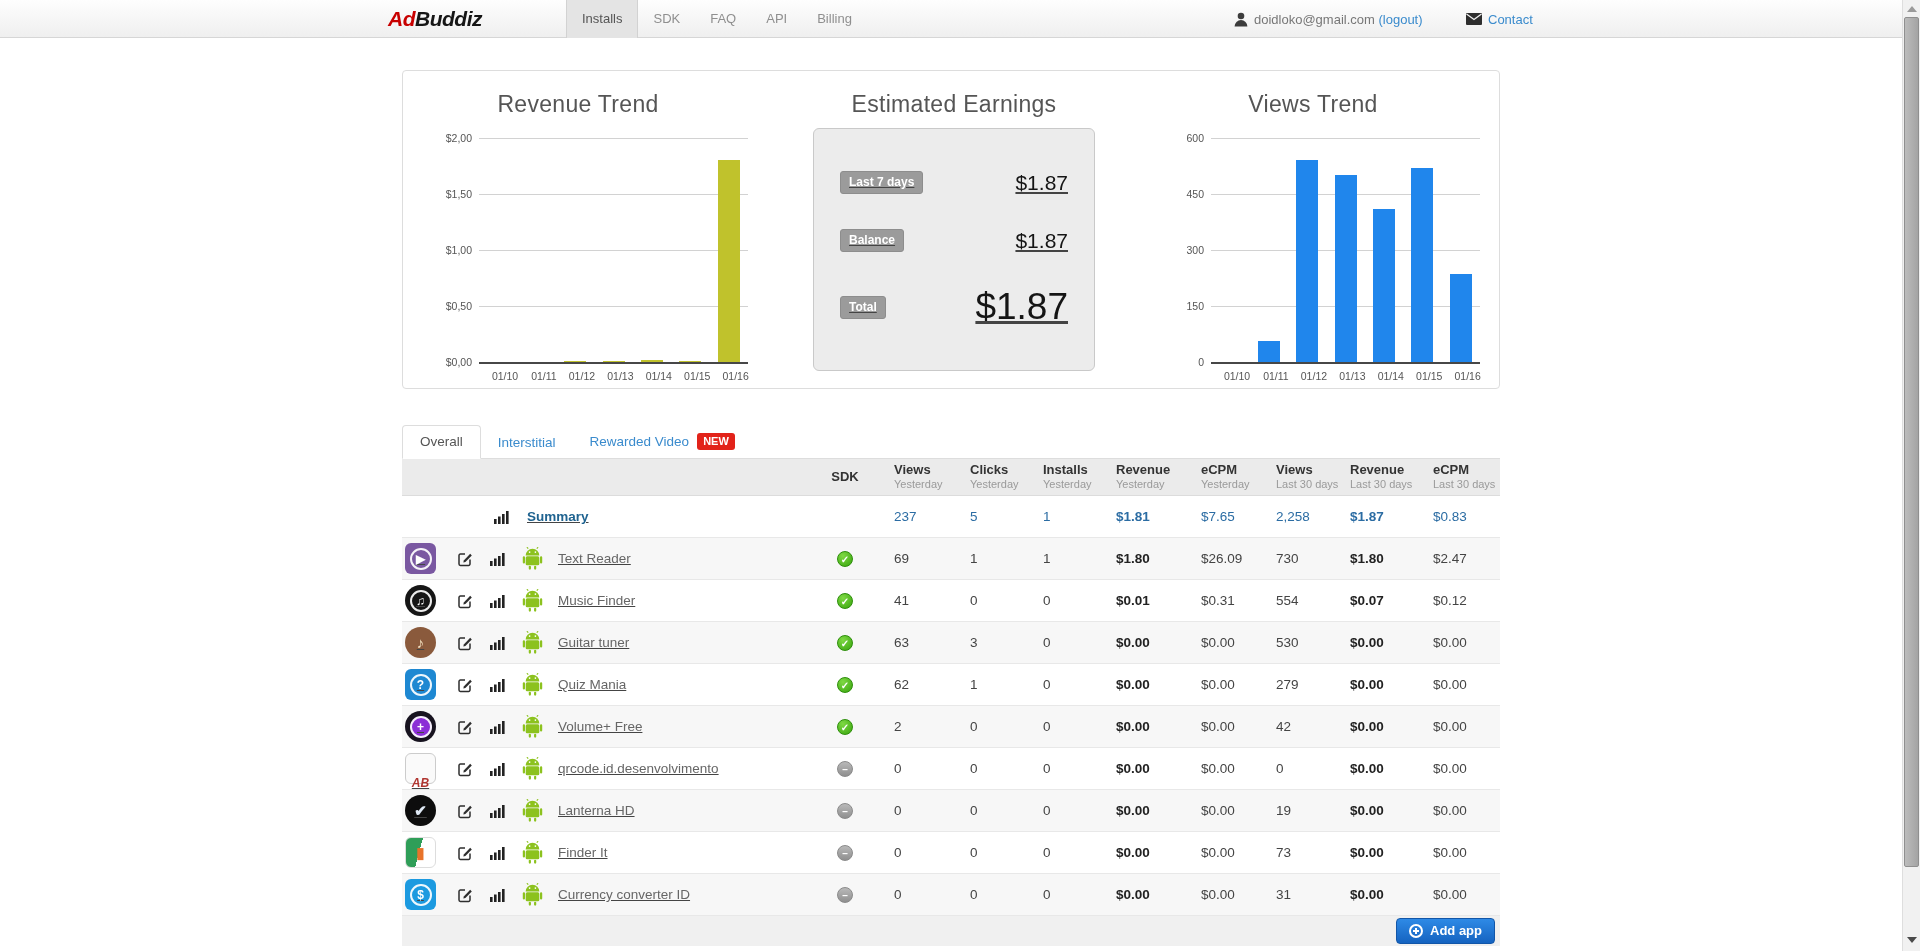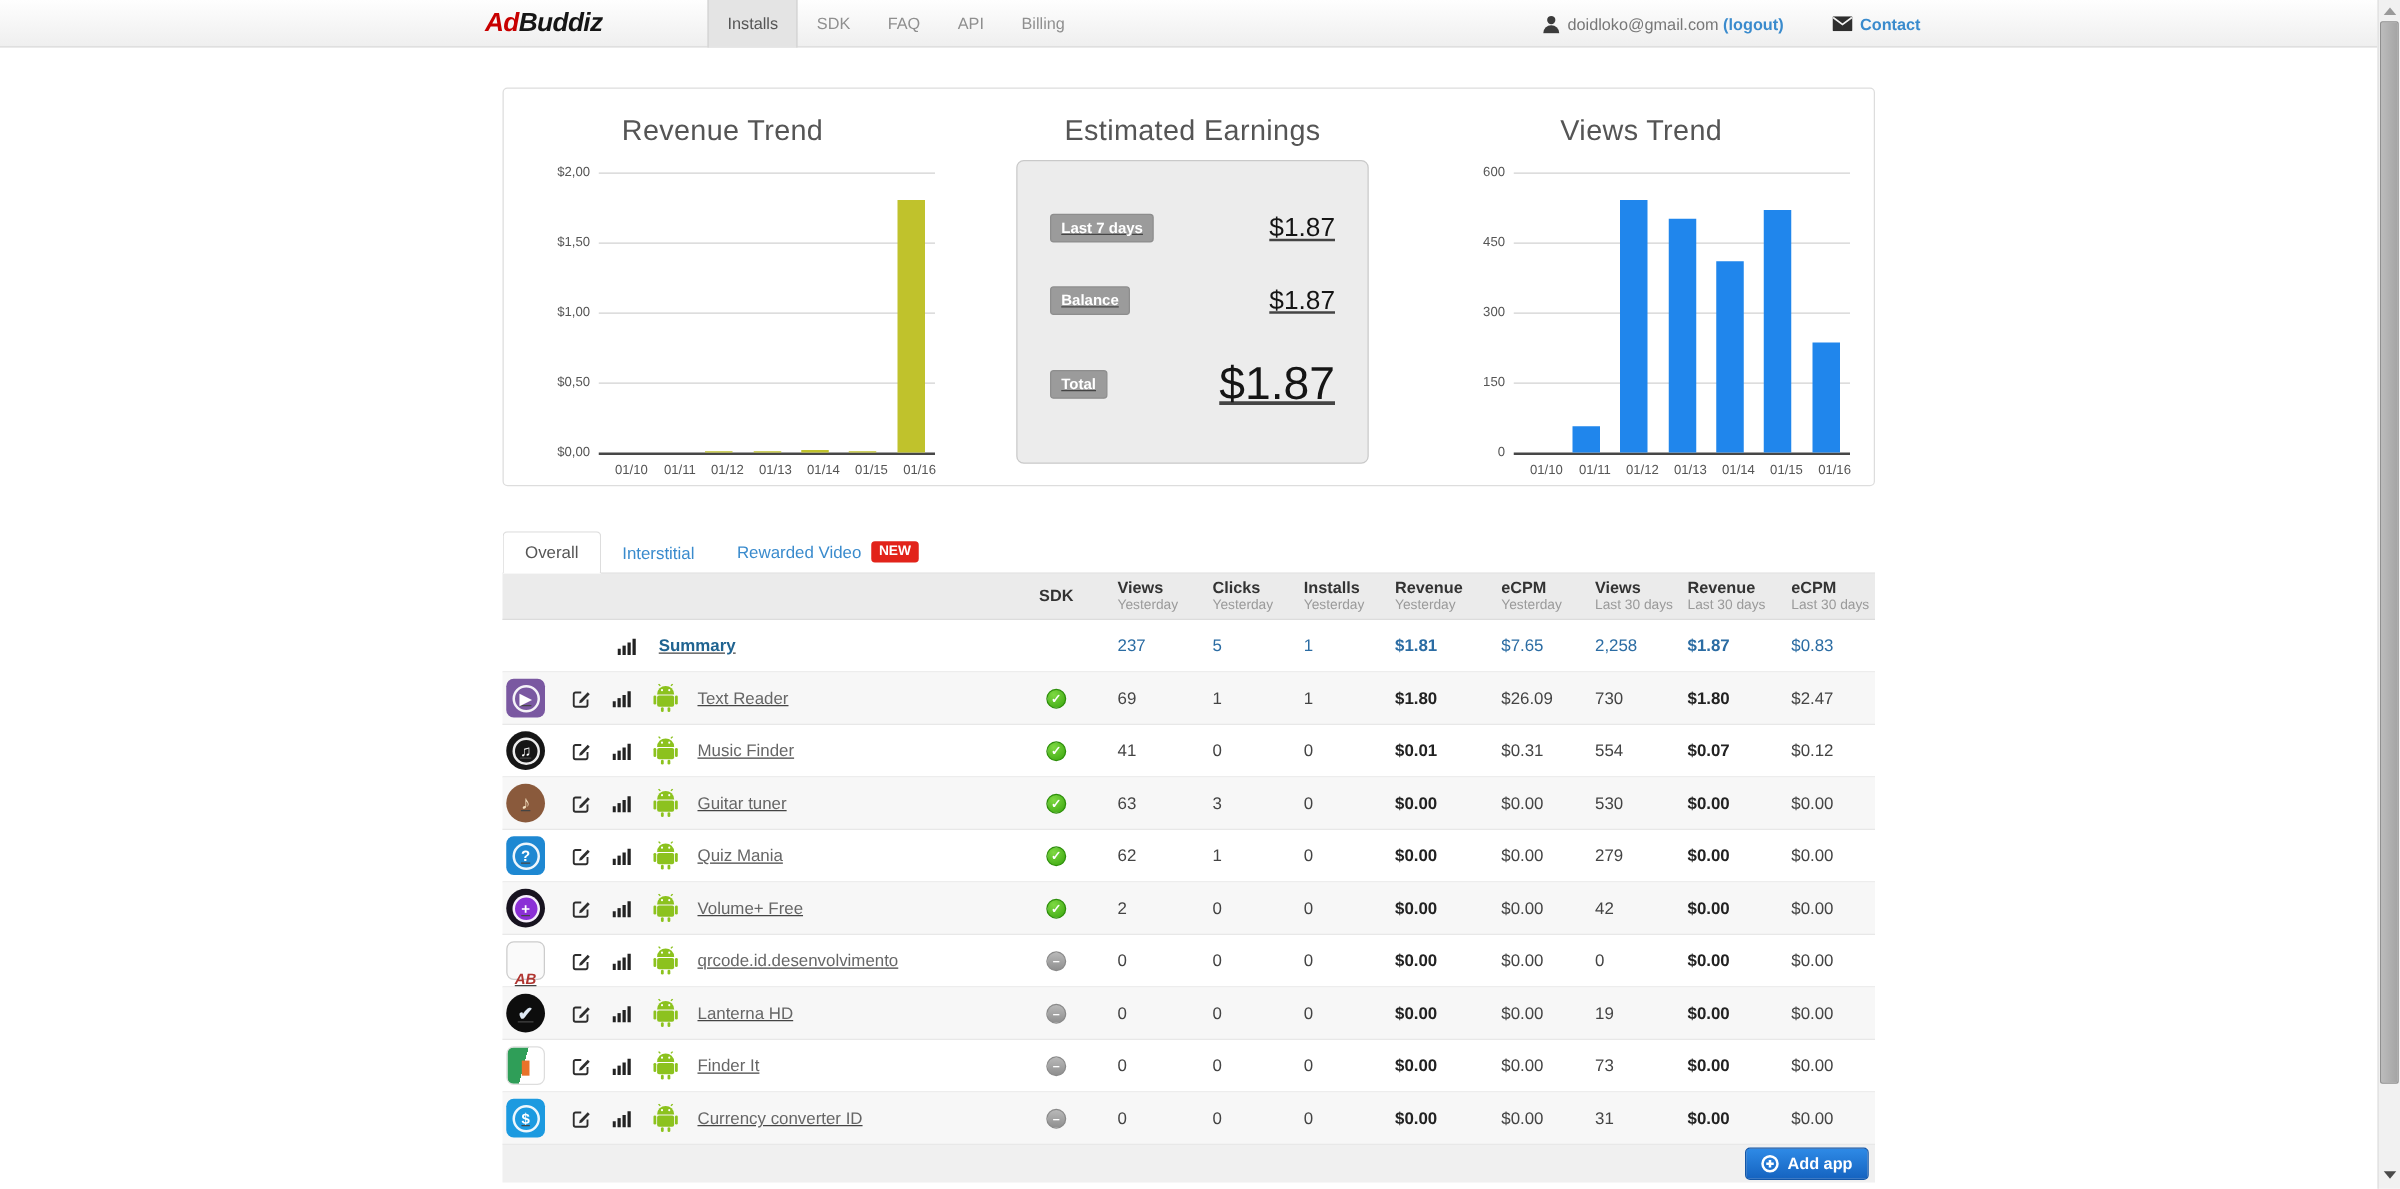--- a/index.html
+++ b/index.html
@@ -11,21 +11,21 @@
   
   .header { position:absolute; left:0; top:0; width:1902px; height:38px;
     background:linear-gradient(#fefefe,#efefef); border-bottom:1px solid #d6d6d6; }
   .logo { position:absolute; left:388px; top:7px; font-size:21px; font-weight:bold; font-style:italic; letter-spacing:-0.5px; cursor:pointer; }
   .logo .p1 { color:#c80000; } .logo .p2 { color:#161616; }
   .nav { position:absolute; left:566px; top:0; height:38px; display:flex; }
   .nav-item { padding:0 15px; line-height:37px; font-size:13px; color:#8f8f8f; cursor:pointer; }
   .nav-item.active { background:#e4e4e4; border-left:1px solid #d2d2d2; border-right:1px solid #d2d2d2; color:#555; }
   .huser { position:absolute; left:1234px; top:0; height:38px; display:flex; align-items:center; font-size:13px; color:#777; }
   .hcontact { position:absolute; left:1466px; top:0; height:38px; display:flex; align-items:center; font-size:13px; }
-  .blue { color:#3a8bcd; cursor:pointer;font-weight:bold; }
+  .blue { color:#3a8bcd; cursor:pointer; }
   .hicon { margin-right:6px; display:inline-flex; }
   
   .panel { position:absolute; left:402px; top:70px; width:1098px; height:319px;
     background:#fff; border:1px solid #ddd; border-radius:4px; }
   .chart-title { position:absolute; top:20px; font-size:23px; color:#555; font-weight:400; text-align:center; letter-spacing:0.3px; }
   #rev-title   { left:10px;  width:330px; }
   #earn-title  { left:410px; width:282px; }
   #views-title { left:743px; width:334px; }
   .chart { position:absolute; top:67px; width:320px; height:250px; }
   #rev-chart   { left:28px; }

